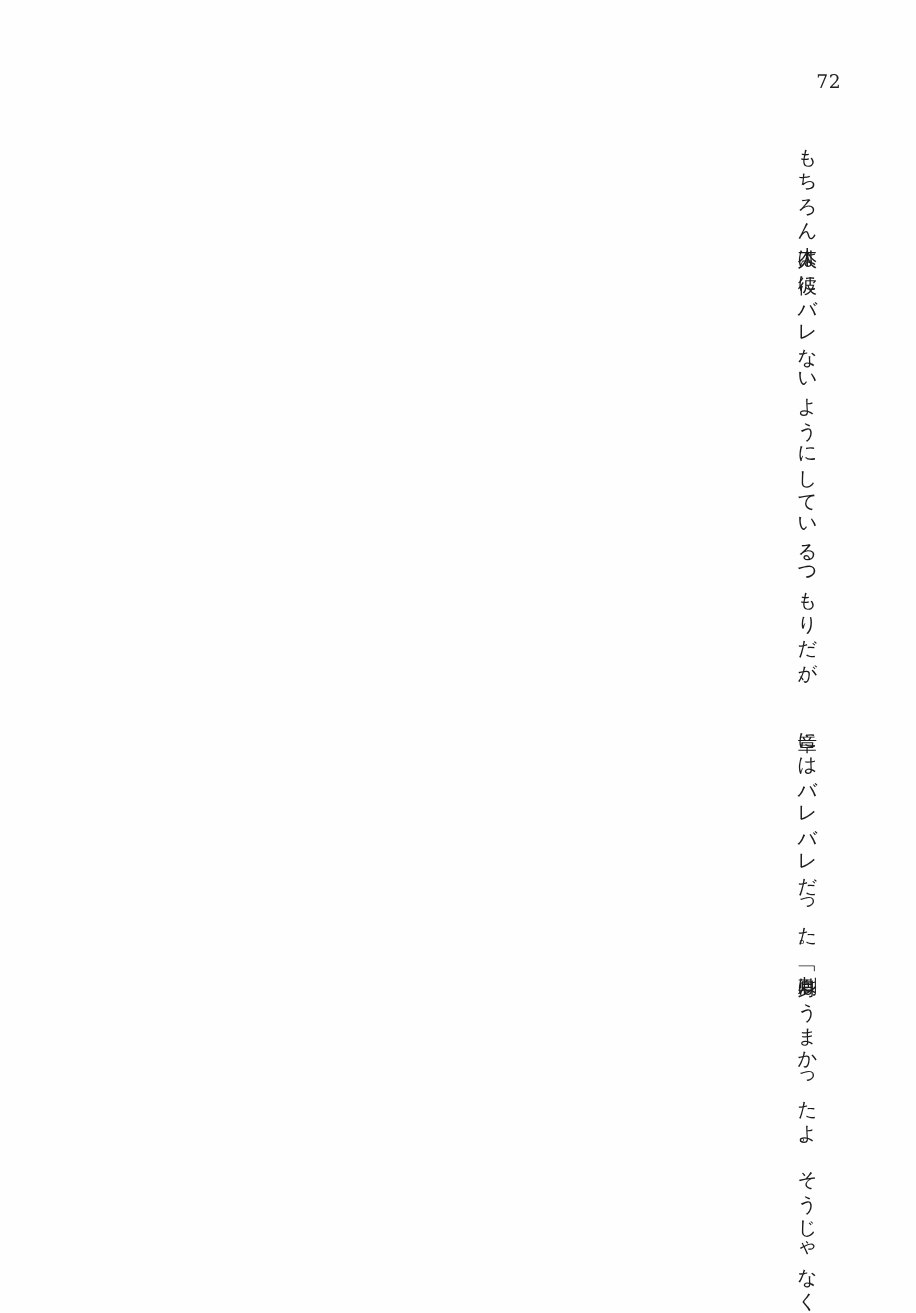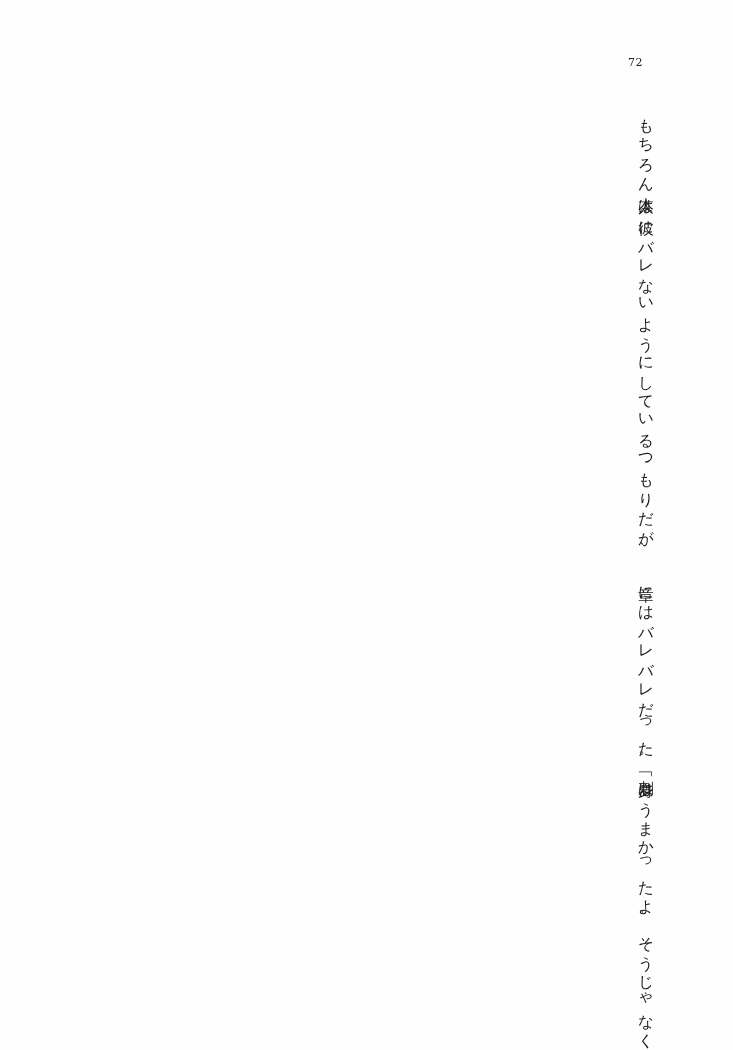--- a/index.html
+++ b/index.html
@@ -17,22 +17,22 @@
   .page {
     position: relative;
     width: 733px;
     height: 1050px;
     background: #fefefe;
     box-sizing: border-box;
   }
   .page-number {
     position: absolute;
     top: 56px;
-    right: 90px;
-    font-size: 11px;
+    right: 60px;
+    font-size: 15px;
     letter-spacing: 0.5px;
     color: #222;
     font-family: "DejaVu Serif", "Liberation Serif", serif;
   }
   .text-body {
     position: absolute;
     top: 108px;
     left: 86px;
     right: 72px;
     height: 830px;

